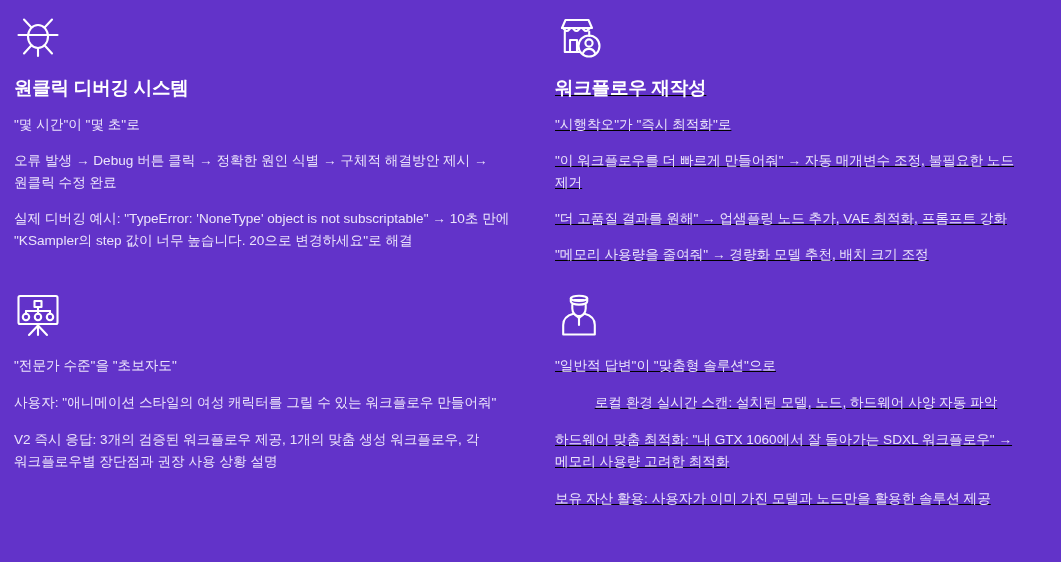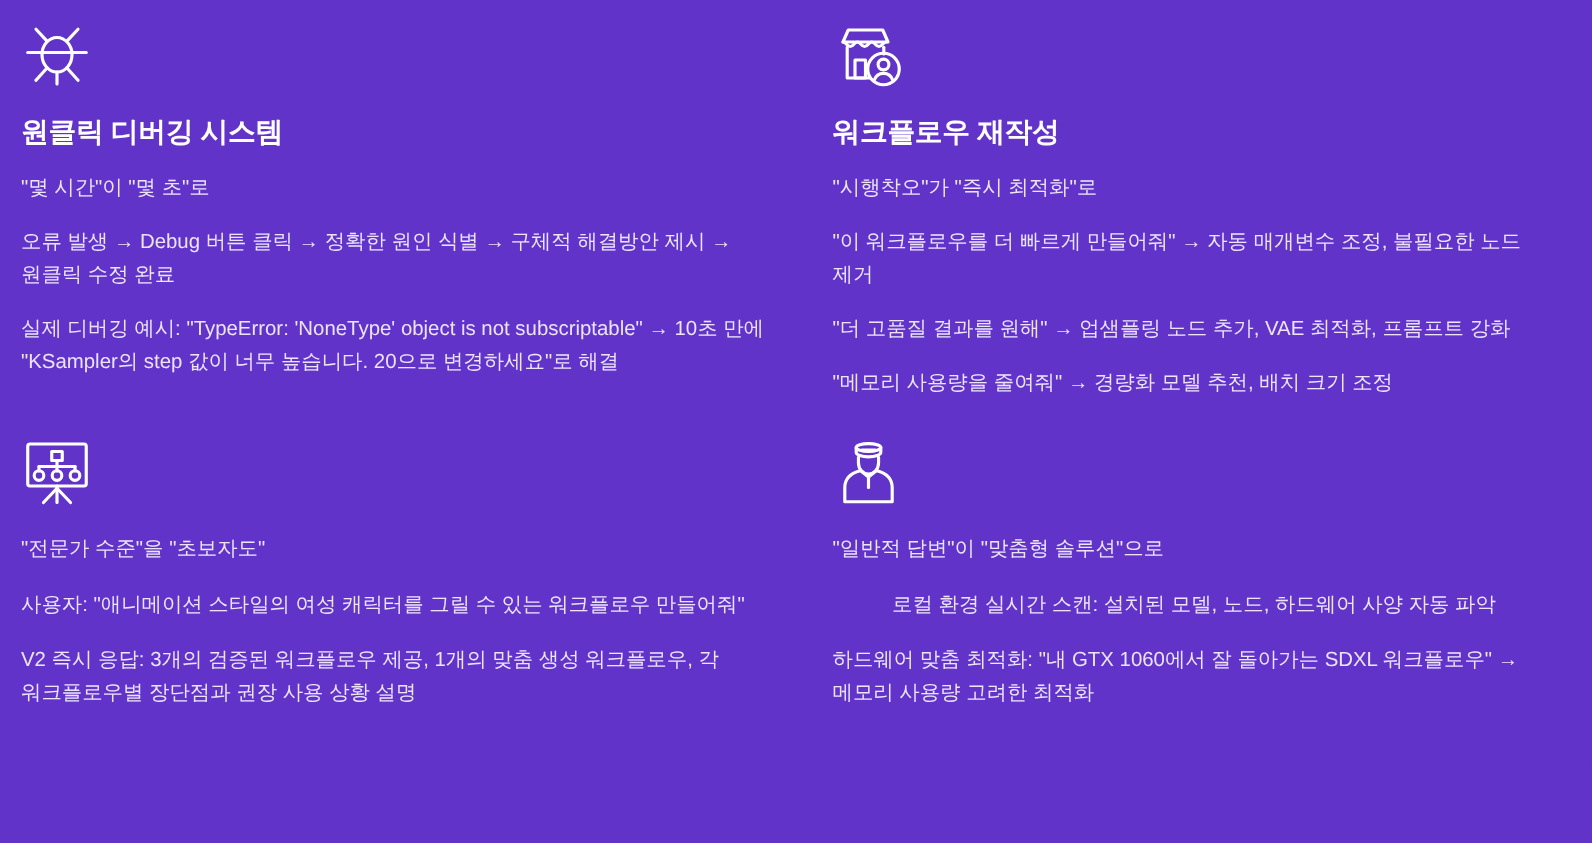--- a/index.html
+++ b/index.html
@@ -27,20 +27,21 @@
     padding: 0;
   }
 
   .feature-card {
     box-sizing: border-box;
     padding: 12px 24px 0 14px;
     overflow: hidden;
   }
   .feature-card.col-right {
     padding-left: 20px;
+    text-decoration: underline;
   }
   .feature-card.row-bottom {
     padding-top: 10px;
   }
 
   .card-icon {
     width: 48px;
     height: 48px;
     display: block;
     margin: 0 0 16px 0;
@@ -165,16 +166,17 @@
         <path d="M17.3 13.8 v3.7 a6.7 7.6 0 0 0 13.4 0 v-3.7"></path>
         <path d="M18.4 22.5 L24 27 L29.6 22.5"></path>
         <line x1="24" y1="27" x2="24" y2="34"></line>
         <path d="M18.4 22.8 C11.6 24.6 8.2 28.6 8.2 34 v9.5 h31.6 V34 c0 -5.4 -3.4 -9.4 -10.2 -11.2"></path>
       </svg>
     </span>
     <ul class="card-body">
       <li style="color: rgb(235, 228, 251);">"일반적 답변"이 "맞춤형 솔루션"으로</li>
       <li style="color: rgb(235, 228, 251); text-align: center;">로컬 환경 실시간 스캔: 설치된 모델, 노드, 하드웨어 사양 자동 파악</li>
       <li style="color: rgb(235, 228, 251);">하드웨어 맞춤 최적화: "내 GTX 1060에서 잘 돌아가는 SDXL 워크플로우" → 메모리 사용량 고려한 최적화</li>
+      <li style="color: rgb(235, 228, 251);">보유 자산 활용: 사용자가 이미 가진 모델과 노드만을 활용한 솔루션 제공</li>
     </ul>
   </section>
 
 </div>
 
 </body></html>

